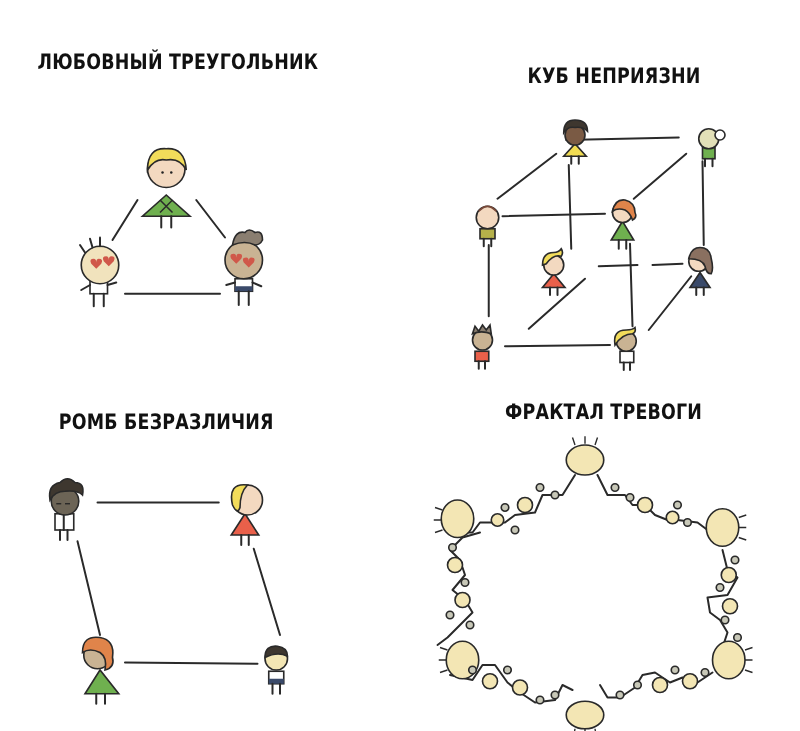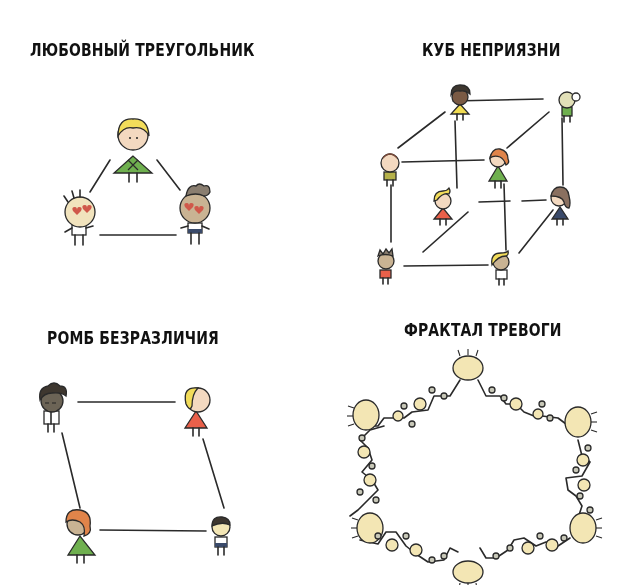--- a/index.html
+++ b/index.html
@@ -64,21 +64,21 @@
       <line class="ln" x1="188" y1="226" x2="181" y2="228"></line>
       <line class="ln" x1="202" y1="226" x2="209" y2="229"></line>
       <circle cx="195" cy="208" r="15" fill="#c9b393" class="ol"></circle>
       <path d="M186 196 q2 -12 10 -10 q3 -4 8 0 q6 -2 6 6 q-2 4 -6 4 q-8 -4 -18 0 z" fill="#8a7e70" class="ol"></path>
       <path d="M185 207 q-2 -4 2 -4 q2 0 2 3 q0 -3 2 -3 q4 0 2 4 l-4 4 z" fill="#d0584a"></path>
       <path d="M195 210 q-2 -4 2 -4 q2 0 2 3 q0 -3 2 -3 q4 0 2 4 l-4 4 z" fill="#d0584a"></path>
     </g>
   </svg>
 </div>
 
-<div class="panel" style="left:320px;top:0;width:320px;height:300px;text-align:right;">
+<div class="panel" style="left:320px;top:11px;width:320px;height:300px;text-align:right;">
   <div class="title" style="left:102px;top:40px;">КУБ НЕПРИЯЗНИ</div>
   <svg width="320" height="300" viewBox="0 0 320 300" style="left:0;top:0;">
 
     <line class="ln" x1="133" y1="101" x2="223" y2="99"></line>
     <line class="ln" x1="242" y1="118" x2="243" y2="185"></line>
     <line class="ln" x1="135" y1="121" x2="137" y2="188"></line>
     <line class="ln" x1="159" y1="202" x2="190" y2="201"></line>
     <line class="ln" x1="202" y1="201" x2="226" y2="200"></line>
 
     <line class="ln" x1="82" y1="162" x2="164" y2="160"></line>

